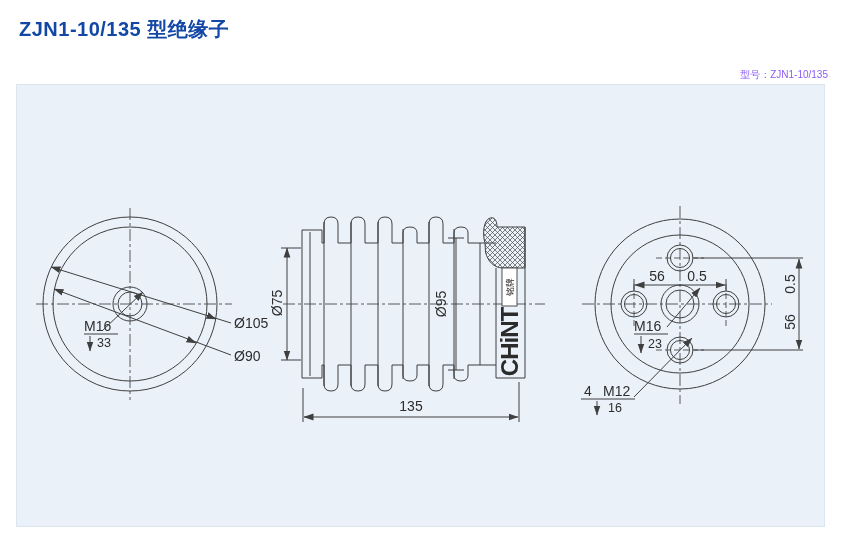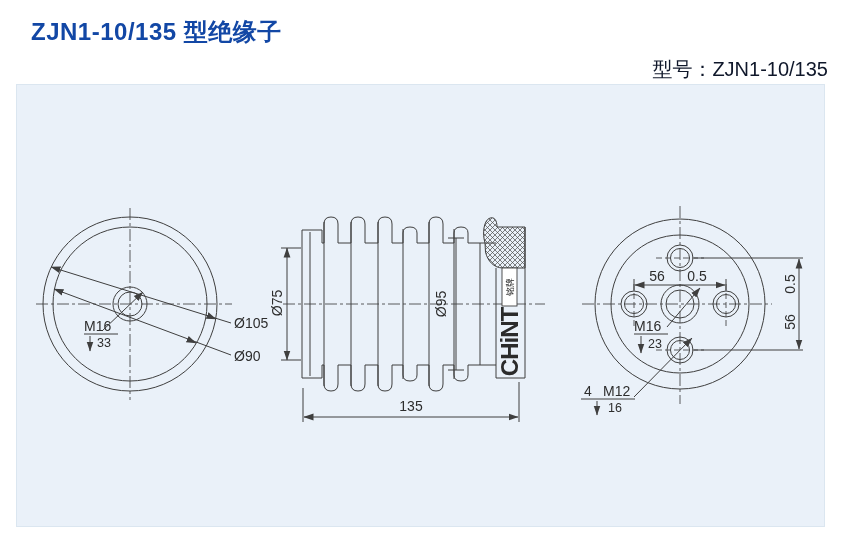--- a/index.html
+++ b/index.html
@@ -1,26 +1,26 @@
 <!DOCTYPE html>
 <html><head>
 <meta charset="utf-8">
 <style>
   html,body{margin:0;padding:0;}
   body{
     width:850px;height:556px;position:relative;background:#ffffff;
     font-family:"Liberation Sans", sans-serif;overflow:hidden;
   }
   .page-title{
-    position:absolute;left:31px;top:16px;
-    font-size:24px;font-weight:bold;color:#1247a5;letter-spacing:0.5px;
+    position:absolute;left:19px;top:16px;
+    font-size:20px;font-weight:bold;color:#1247a5;letter-spacing:0.5px;
   }
   .model-line{
-    position:absolute;right:22px;top:56px;
-    font-size:20px;color:#0f172a;
+    position:absolute;right:22px;top:68px;
+    font-size:10px;color:#8b5cf6;
   }
   .panel{
     position:absolute;left:16px;top:84px;width:809px;height:443px;
     background:#eaf1f9;border:1px solid #dbe6f0;box-sizing:border-box;
   }
   svg{position:absolute;left:0;top:0;}
   .ln{stroke:#3f3f3f;stroke-width:1;fill:none;}
   .cl{stroke:#4a4a4a;stroke-width:0.9;fill:none;stroke-dasharray:12,3,3,3;}
   .tick{stroke:#4a4a4a;stroke-width:0.9;fill:none;stroke-dasharray:6,3;}
   .dim{font-size:14px;fill:#2d2d2d;}

